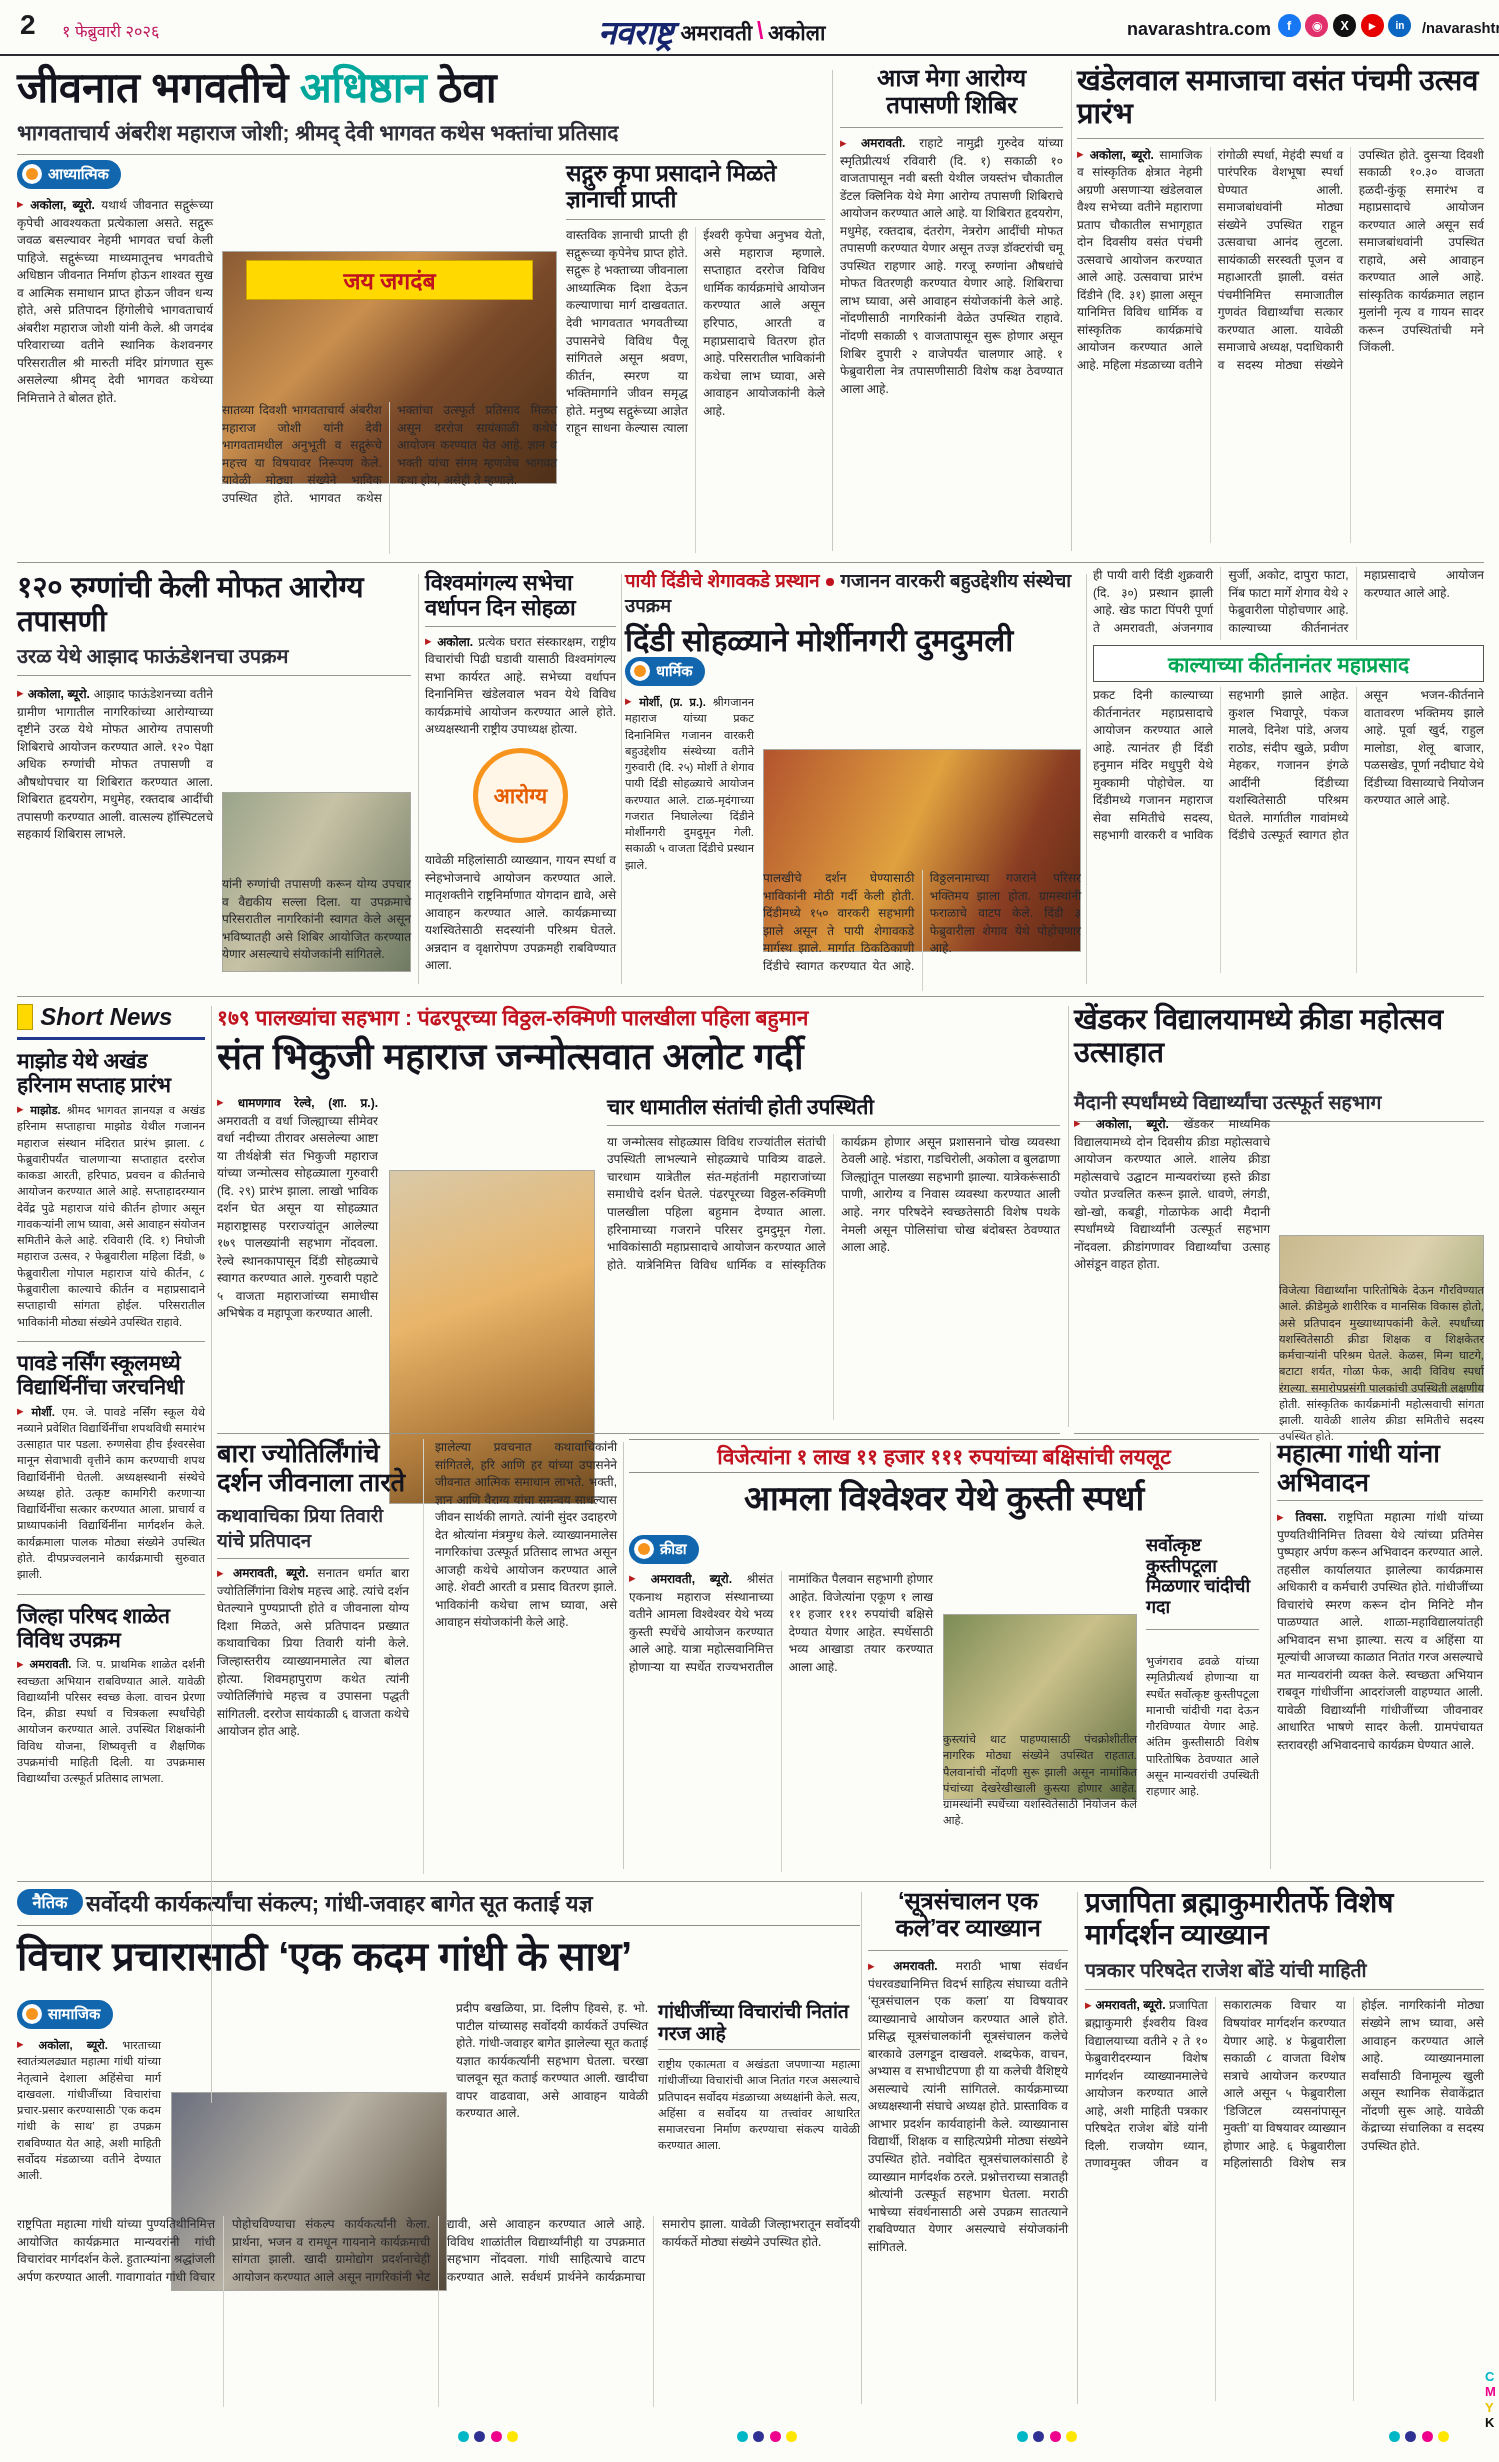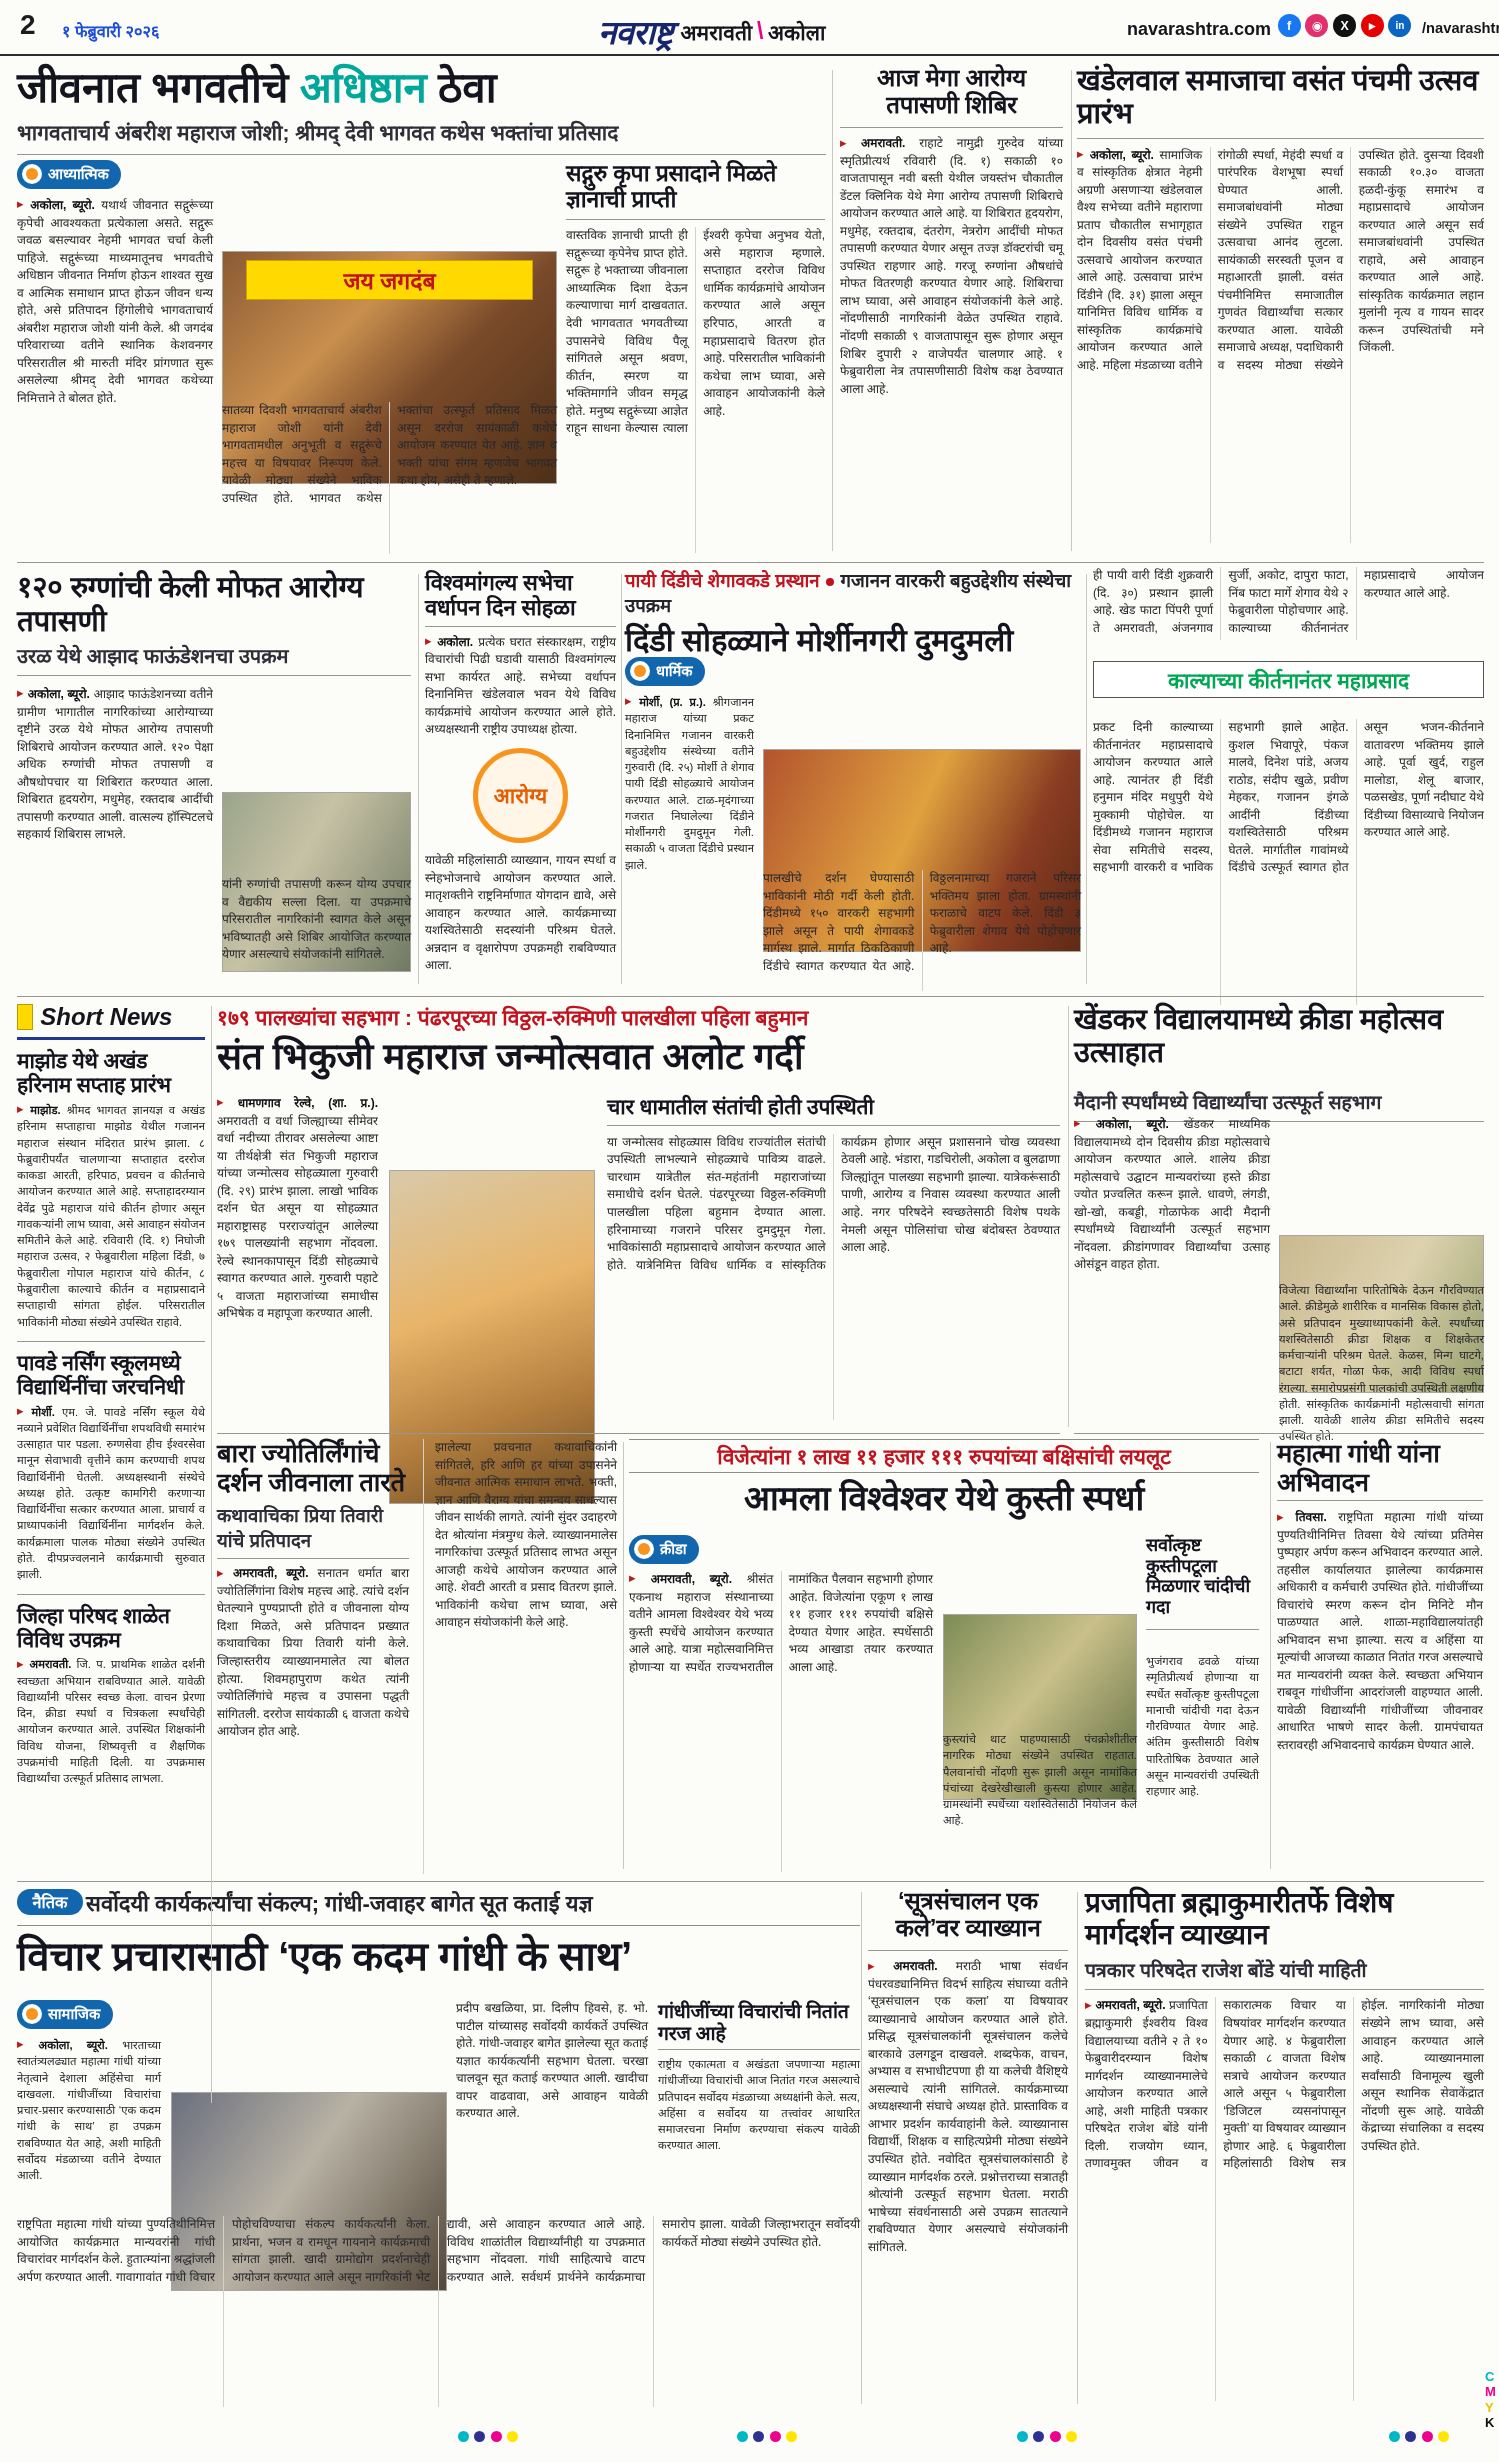--- a/index.html
+++ b/index.html
@@ -40,21 +40,21 @@
   .dotmark{width:11px;height:11px;border-radius:50%;display:inline-block;margin-right:5.4px}
   .cmyk{position:absolute;right:3.1px;bottom:31px;display:flex;flex-direction:column;font-weight:bold;font-size:13px;line-height:1.2}
 </style>
 </head>
 <body>
 
 <div class="page">
 
   <div class="abs" style="left:0;top:10;width:1499px;height:45px">
     <div class="abs" style="left:20px;top:9.3px;font-size:28px;font-weight:bold">2</div>
-    <div class="abs" style="left:62px;top:20px;font-size:16.3px;font-weight:bold;color:#1d4ed8">१ फेब्रुवारी २०२६</div>
+    <div class="abs" style="left:62px;top:20px;font-size:16.3px;font-weight:normal;color:#be185d">१ फेब्रुवारी २०२६</div>
     <div class="abs" style="left:598px;top:9.3px;display:flex;align-items:center">
       <span class="masthead">नवराष्ट्र</span>
       <span style="width:7.8px"></span>
       <span class="ed">अमरावती</span>
       <span class="ed-sep">\</span>
       <span class="ed">अकोला</span>
     </div>
     <div class="abs" style="left:1127px;top:18.6px;font-size:18px;font-weight:bold;color:#15151d">navarashtra.com</div>
     <div class="abs" style="left:1273px;top:14px;display:flex;align-items:center">
       <span class="icon-circle" style="background:#1877f2">f</span>
@@ -123,21 +123,21 @@
           <span>धार्मिक</span>
         </span>
       <div class="small-txt"><span class="dl-ic">▶</span><span class="dl">मोर्शी, (प्र. प्र.).</span> <span>श्रीगजानन महाराज यांच्या प्रकट दिनानिमित्त गजानन वारकरी बहुउद्देशीय संस्थेच्या वतीने गुरुवारी (दि. २५) मोर्शी ते शेगाव पायी दिंडी सोहळ्याचे आयोजन करण्यात आले. टाळ-मृदंगाच्या गजरात निघालेल्या दिंडीने मोर्शीनगरी दुमदुमून गेली. सकाळी ५ वाजता दिंडीचे प्रस्थान झाले.</span></div>
     </div>
     <div class="photo abs" style="left:138px;top:90px;width:318px;height:203px;background:linear-gradient(115deg,#b3542e,#e0a13f 45%,#8a3d22 75%,#5f2a16)"></div>
     <div class="abs body-txt cols-2" style="left:138px;top:303px;width:318px;height:121px">पालखीचे दर्शन घेण्यासाठी भाविकांनी मोठी गर्दी केली होती. दिंडीमध्ये १५० वारकरी सहभागी झाले असून ते पायी शेगावकडे मार्गस्थ झाले. मार्गात ठिकठिकाणी दिंडीचे स्वागत करण्यात येत आहे. विठ्ठलनामाच्या गजराने परिसर भक्तिमय झाला होता. ग्रामस्थांनी फराळाचे वाटप केले. दिंडी ३ फेब्रुवारीला शेगाव येथे पोहोचणार आहे.</div>
   </div>
 
   <div class="abs" style="left:1093px;top:567px;width:391px;height:424px">
     <div class="body-txt cols-3" style="height:73px">ही पायी वारी दिंडी शुक्रवारी (दि. ३०) प्रस्थान झाली आहे. खेड फाटा पिंपरी पूर्णा ते अमरावती, अंजनगाव सुर्जी, अकोट, दापुरा फाटा, निंब फाटा मार्गे शेगाव येथे २ फेब्रुवारीला पोहोचणार आहे. काल्याच्या कीर्तनानंतर महाप्रसादाचे आयोजन करण्यात आले आहे.</div>
-    <div class="headbox" style="margin:21px 0;height:37px">काल्याच्या कीर्तनानंतर महाप्रसाद</div>
+    <div class="headbox" style="margin:5px 0;height:37px">काल्याच्या कीर्तनानंतर महाप्रसाद</div>
     <div class="body-txt cols-3" style="height:286px">प्रकट दिनी काल्याच्या कीर्तनानंतर महाप्रसादाचे आयोजन करण्यात आले आहे. त्यानंतर ही दिंडी हनुमान मंदिर मधुपुरी येथे मुक्कामी पोहोचेल. या दिंडीमध्ये गजानन महाराज सेवा समितीचे सदस्य, सहभागी वारकरी व भाविक सहभागी झाले आहेत. कुशल भिवापूरे, पंकज मालवे, दिनेश पांडे, अजय राठोड, संदीप खुळे, प्रवीण मेहकर, गजानन इंगळे आदींनी दिंडीच्या यशस्वितेसाठी परिश्रम घेतले. मार्गातील गावांमध्ये दिंडीचे उत्स्फूर्त स्वागत होत असून भजन-कीर्तनाने वातावरण भक्तिमय झाले आहे. पूर्वा खुर्द, राहुल मालोडा, शेलू बाजार, पळसखेड, पूर्णा नदीघाट येथे दिंडीच्या विसाव्याचे नियोजन करण्यात आले आहे.</div>
   </div>
 
   <div class="hline" style="left:17px;top:996px;width:1467px"></div>
 
   <div class="abs" style="left:17px;top:1003px;width:188px;height:1105px">
     <div class="sn-head">
         <span class="sn-block"></span>
         <span class="sn-title">Short News</span>
       </div>

